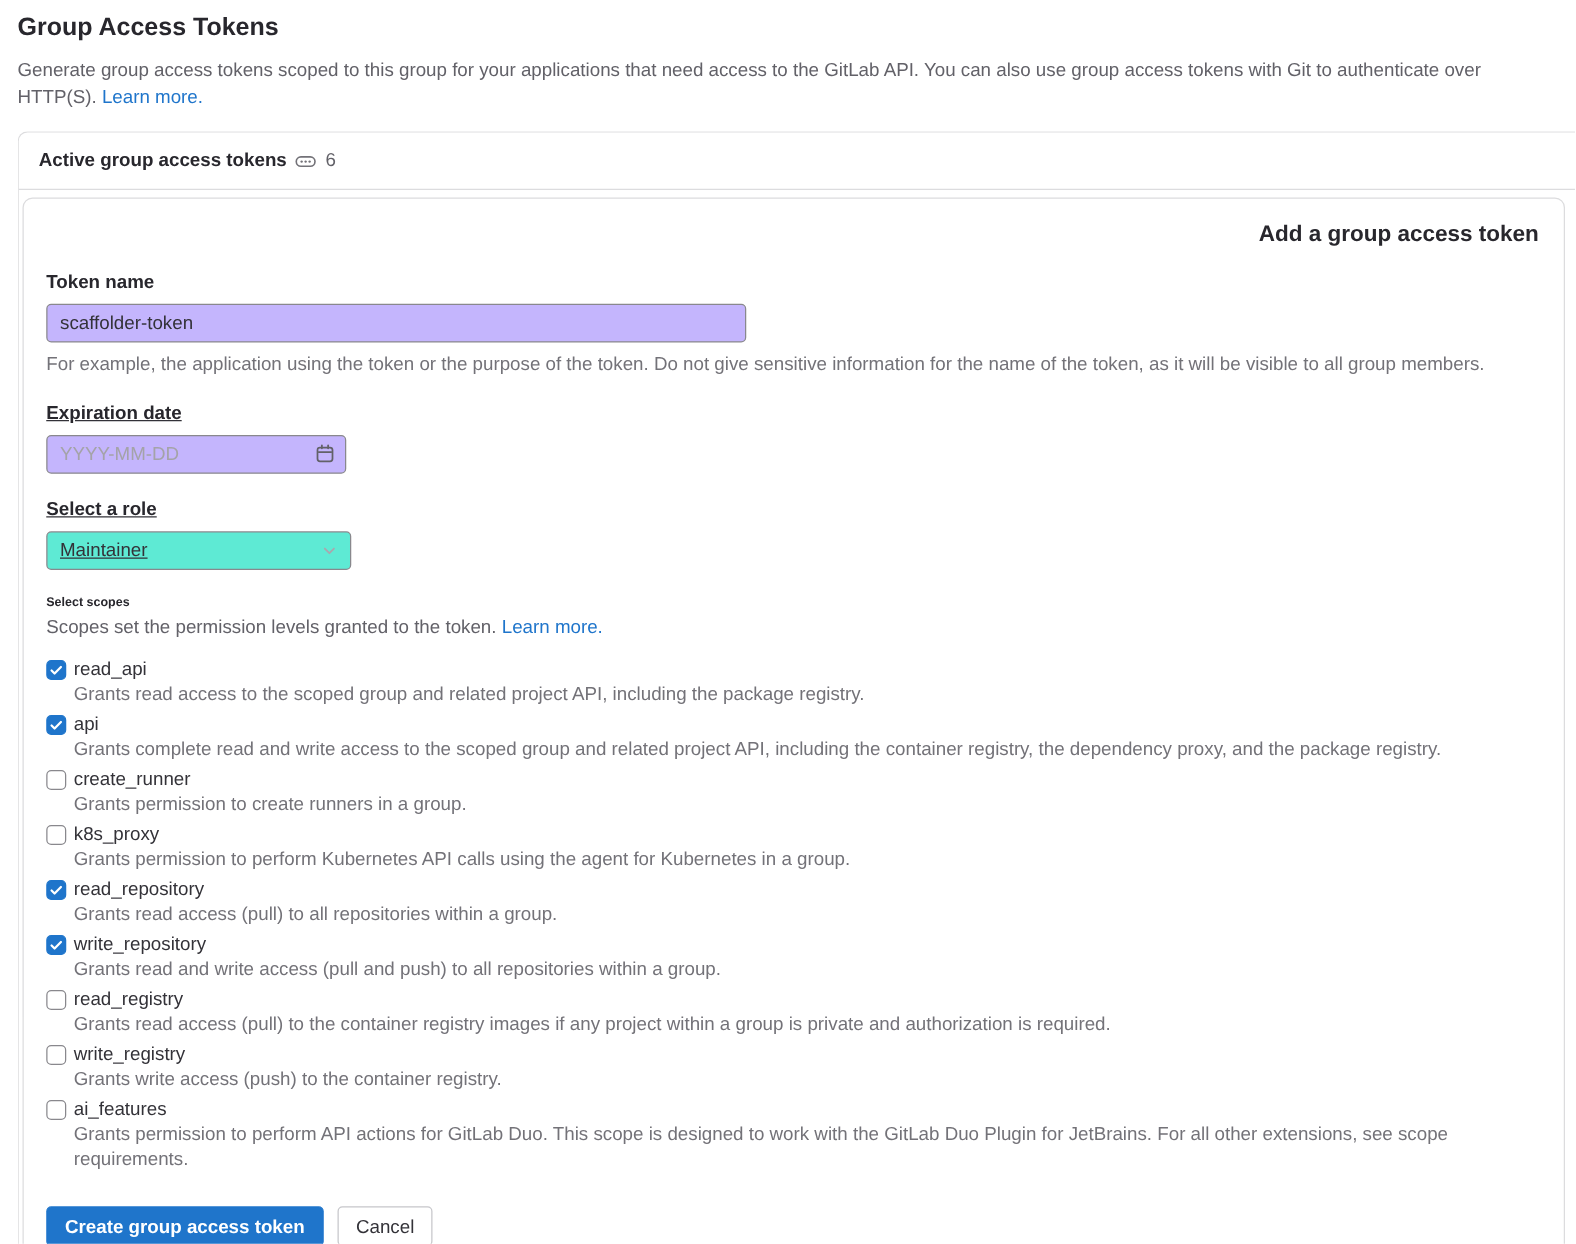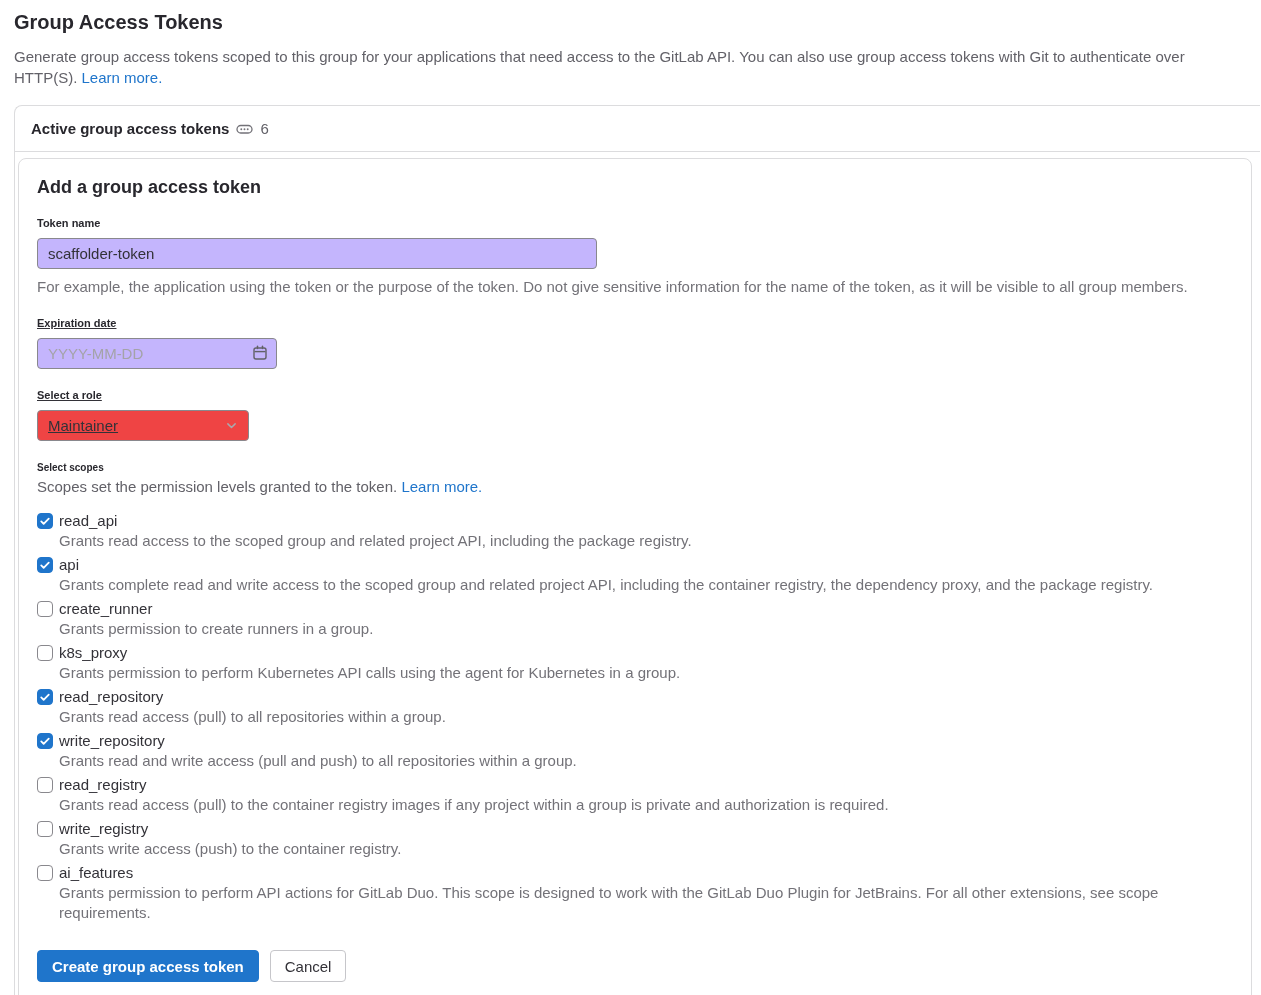--- a/index.html
+++ b/index.html
@@ -44,24 +44,24 @@
 
   
   .form-card {
     border: 1px solid var(--border, #dcdcde);
     border-radius: 8px;
     padding: 16px 20px 26px 18px;
     background: #fff;
   }
   .form-title {
     font-size: 18px; font-weight: 700; color: #28272d;
-    margin: 0 0 18px 0; line-height: 24px;
+    margin: 0 0 18px 0; line-height: 24px; text-align: right;
   }
   .field-label {
-    display: block; font-weight: 700; font-size: 11px;
+    display: block; font-weight: 700; font-size: 15px;
     color: #28272d; margin: 0 0 9px 0;
   }
   .text-input {
     height: 31px; border: 1px solid #89888d; border-radius: 4px;
     padding: 0 10px; font-size: 15px; color: #333238;
     font-family: "Liberation Sans", sans-serif; background: #c4b5fd;
     outline: none;
   }
   .text-input::placeholder { color: #a4a3a8; }
   .token-name-input { width: 560px; }
@@ -70,23 +70,23 @@
   .field-group { margin-top: 20px; text-decoration: underline; }
 
   .date-wrap { position: relative; width: 240px; }
   .date-input { width: 240px; }
   .cal-icon {
     position: absolute; right: 9px; top: 7px; width: 16px; height: 16px;
     pointer-events: none;
   }
 
   .select {
-    width: 212px; height: 31px; border: 1px solid #89888d; border-radius: 4px;
+    width: 244px; height: 31px; border: 1px solid #89888d; border-radius: 4px;
     display: flex; align-items: center; justify-content: space-between;
-    padding: 0 10px; cursor: pointer; background: #ef4444;
+    padding: 0 10px; cursor: pointer; background: #5eead4;
   }
   .select .chevron { display: flex; align-items: center; }
 
   .scopes-label { font-weight: 700; font-size: 10px; color: #28272d; margin-top: 21px; }
   .scopes-desc { margin: 4px 0 0 0; color: #626168; line-height: 20px; }
 
   .scopes-list { margin-top: 14px; }
   .scope-row { display: flex; align-items: flex-start; margin-bottom: 4px; }
   .checkbox {
     flex: 0 0 auto; width: 16px; height: 16px; margin: 2px 0 0 0;

